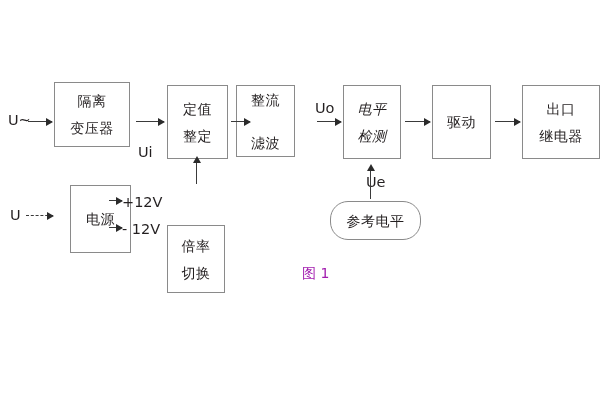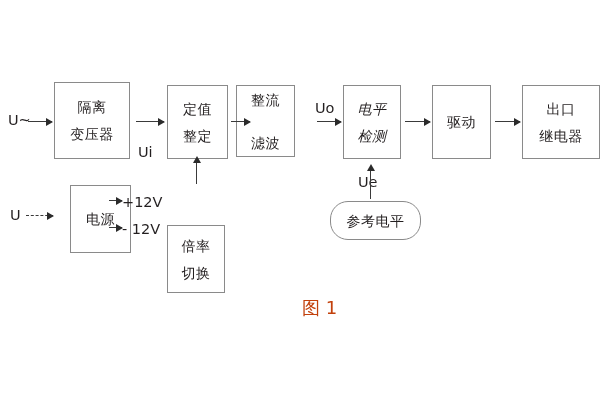--- a/index.html
+++ b/index.html
@@ -77,33 +77,32 @@
     left: -4.2px;
     top: -7px;
     width: 0;
     height: 0;
     border-bottom: 7px solid #2b2b2b;
     border-left: 4.2px solid transparent;
     border-right: 4.2px solid transparent;
   }
   .caption {
     position: absolute;
-    color: #c2410c;
-    font-size: 18px;
+    color: #a21caf;
+    font-size: 14px;
     white-space: nowrap;
-    margin-top: 31px;
   }
 </style>
 </head>
 <body>
 
 <div id="canvas">
 
   <div class="caption" style="left: 302px; top: 265px;">图 1</div>
-<div class="box" style="left: 54px; top: 82px; width: 76px; height: 77px;">
+<div class="box" style="left: 54px; top: 82px; width: 76px; height: 65px;">
       <span class="ln">隔离</span>
       <span class="ln">变压器</span>
     </div>
     <div class="box" style="left: 167px; top: 85px; width: 61px; height: 74px; text-align: center;">
       <span class="ln">定值</span>
       <span class="ln">整定</span>
     </div>
     <div class="box" style="left: 236px; top: 85px; width: 59px; height: 72px; gap: 16px;">
       <span class="ln">整流</span>
       <span class="ln">滤波</span>
@@ -125,21 +124,21 @@
     <div class="box" style="left: 167px; top: 185px; width: 58px; height: 68px; margin-top: 40px;">
       <span class="ln">倍率</span>
       <span class="ln">切换</span>
     </div>
     <div class="box" style="left: 330px; top: 201px; width: 91px; height: 39px; border-radius: 18px;">
       <span class="ln">参考电平</span>
     </div>
     <div class="label big" style="left: 8px; top: 113px;">U~</div>
     <div class="label big" style="left: 138px; top: 101px; margin-top: 44px;">Ui</div>
     <div class="label big" style="left: 315px; top: 101px;">Uo</div>
-    <div class="label big" style="left: 358px; top: 175px;">Ue</div>
+    <div class="label big" style="left: 366px; top: 175px;">Ue</div>
     <div class="label big" style="left: 10px; top: 208px;">U</div>
     <div class="label big" style="left: 122px; top: 195px;">+12V</div>
     <div class="label big" style="left: 122px; top: 222px;">- 12V</div>
     <div class="arrow-h" style="left: 28px; top: 121px; width: 24px;"></div>
     <div class="arrow-h" style="left: 136px; top: 121px; width: 28px;"></div>
     <div class="arrow-h" style="left: 231px; top: 121px; width: 19px;"></div>
     <div class="arrow-h" style="left: 317px; top: 121px; width: 24px;"></div>
     <div class="arrow-h" style="left: 405px; top: 121px; width: 25px;"></div>
     <div class="arrow-h" style="left: 495px; top: 121px; width: 25px;"></div>
     <div class="arrow-h dashed" style="left: 26px; top: 215px; width: 27px;"></div>

